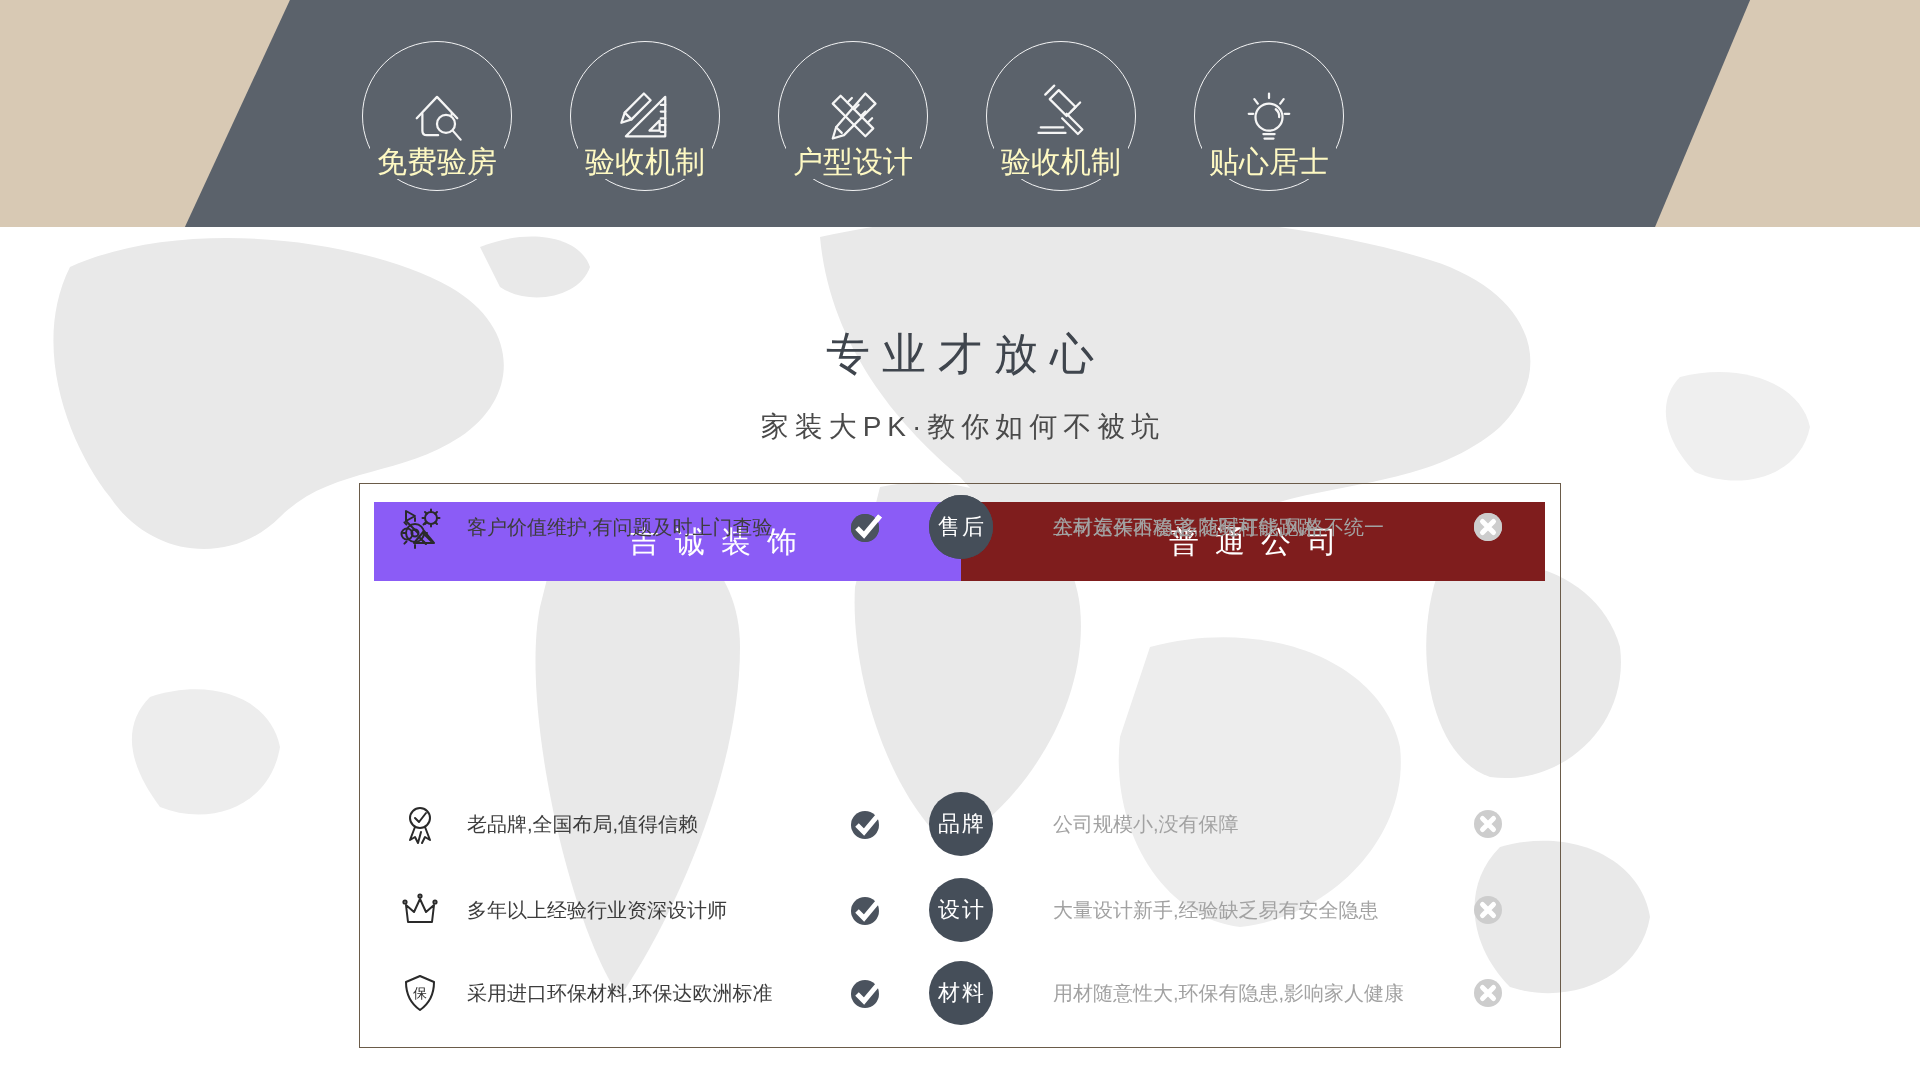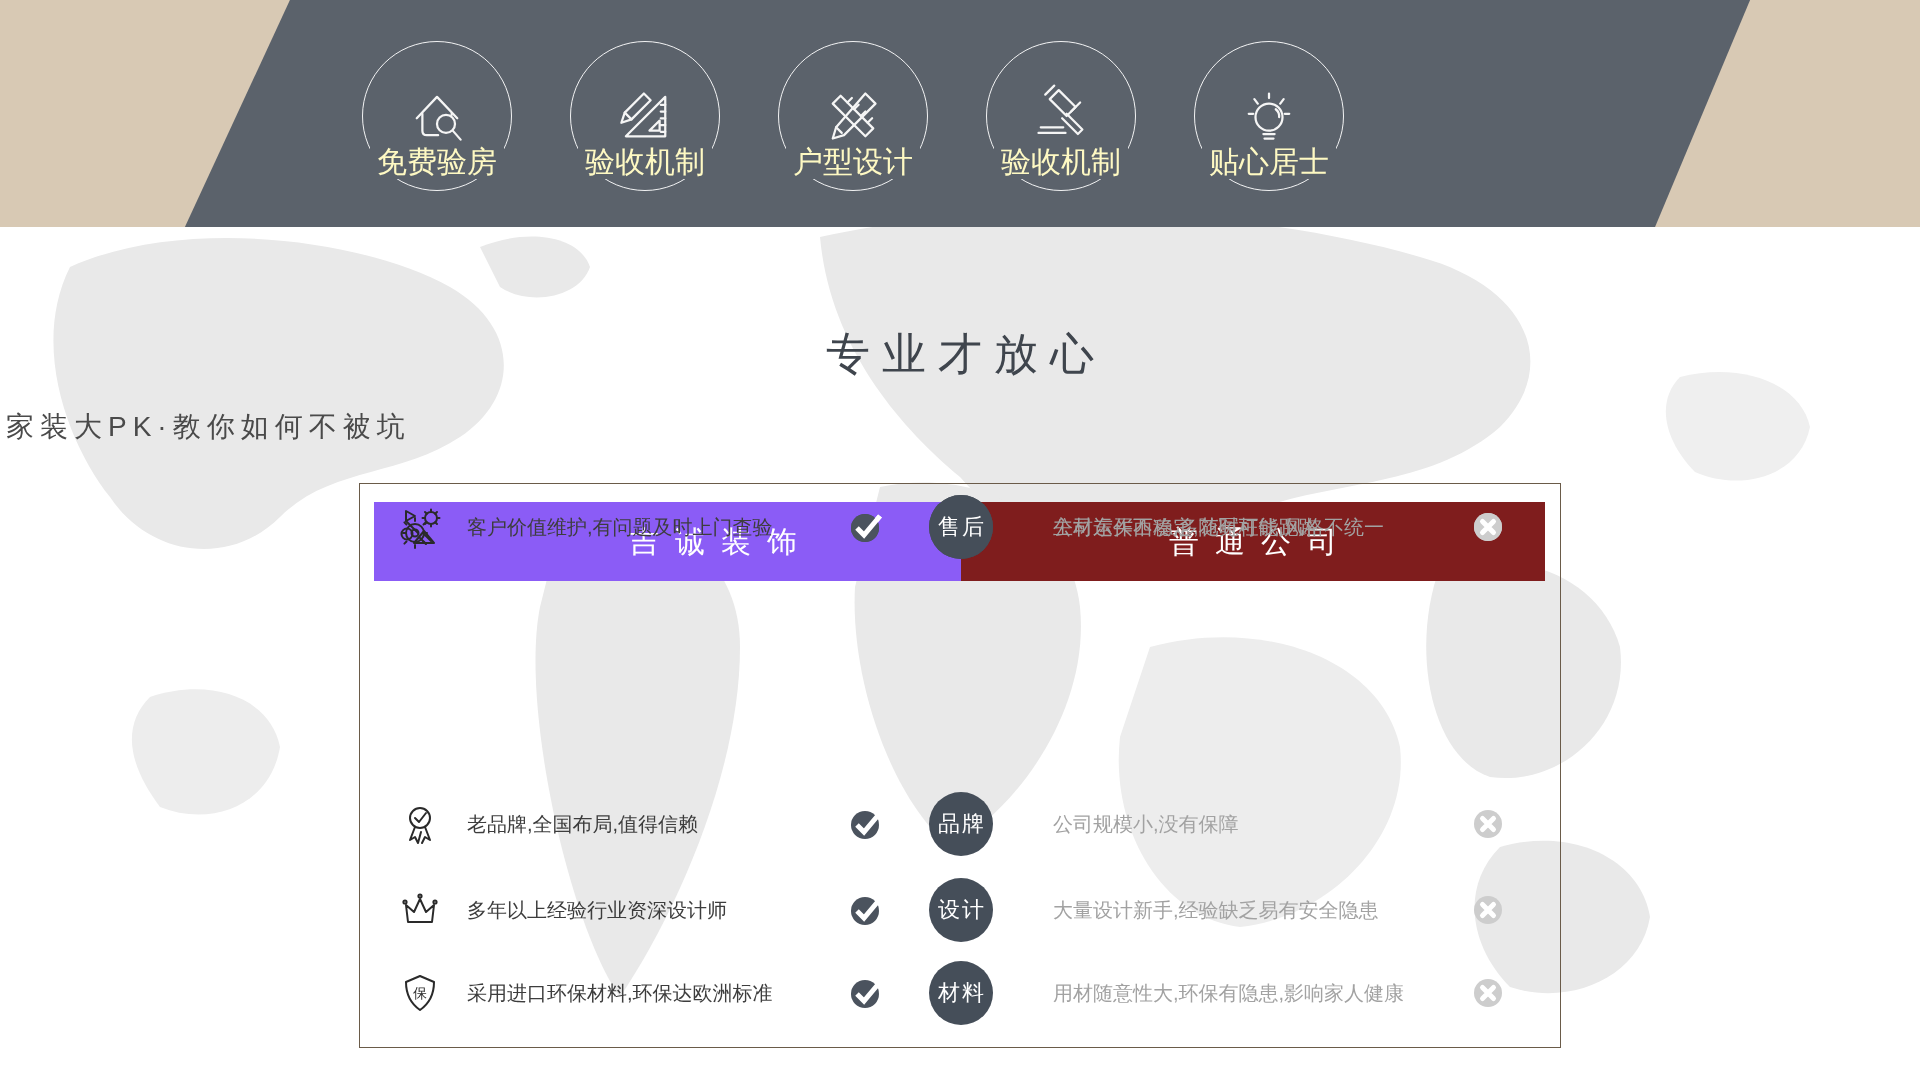--- a/index.html
+++ b/index.html
@@ -15,21 +15,21 @@
               border-radius:50%;display:flex;align-items:center;justify-content:center;}
   .service-label{position:absolute;left:50%;top:104px;transform:translateX(-50%);
                  background:#5b626b;color:#fef9c3;font-size:30px;line-height:34px;
                  padding:0 7px;white-space:nowrap;}
 
   
   .hero{position:absolute;top:227px;left:0;width:1920px;height:851px;}
   .worldmap{position:absolute;top:0;left:0;}
   .title{position:absolute;top:103px;left:0;width:100%;margin:0;text-align:center;
          font-size:44px;line-height:48px;font-weight:400;color:#3f454d;letter-spacing:12px;text-indent:12px;}
-  .subtitle{position:absolute;top:185px;left:0;width:100%;margin:0;
+  .subtitle{position:absolute;top:185px;left:0;width:100%;margin:0;text-align:center;
             font-size:28px;line-height:30px;color:#4a4a4a;letter-spacing:6px;text-indent:6px;}
 
   
   .compare{position:absolute;left:359px;top:256px;width:1200px;height:563px;
            border:1px solid #6a5b49;}
   .hdr{position:absolute;top:18px;width:584px;height:79px;line-height:79px;text-align:center;
        color:#fff;font-size:30px;letter-spacing:16px;text-indent:16px;}
   .hdr-left{left:14px;background:#8b5cf6;padding-left:47px;}
   .hdr-right{left:601px;background:#7f1d1d;}
 

